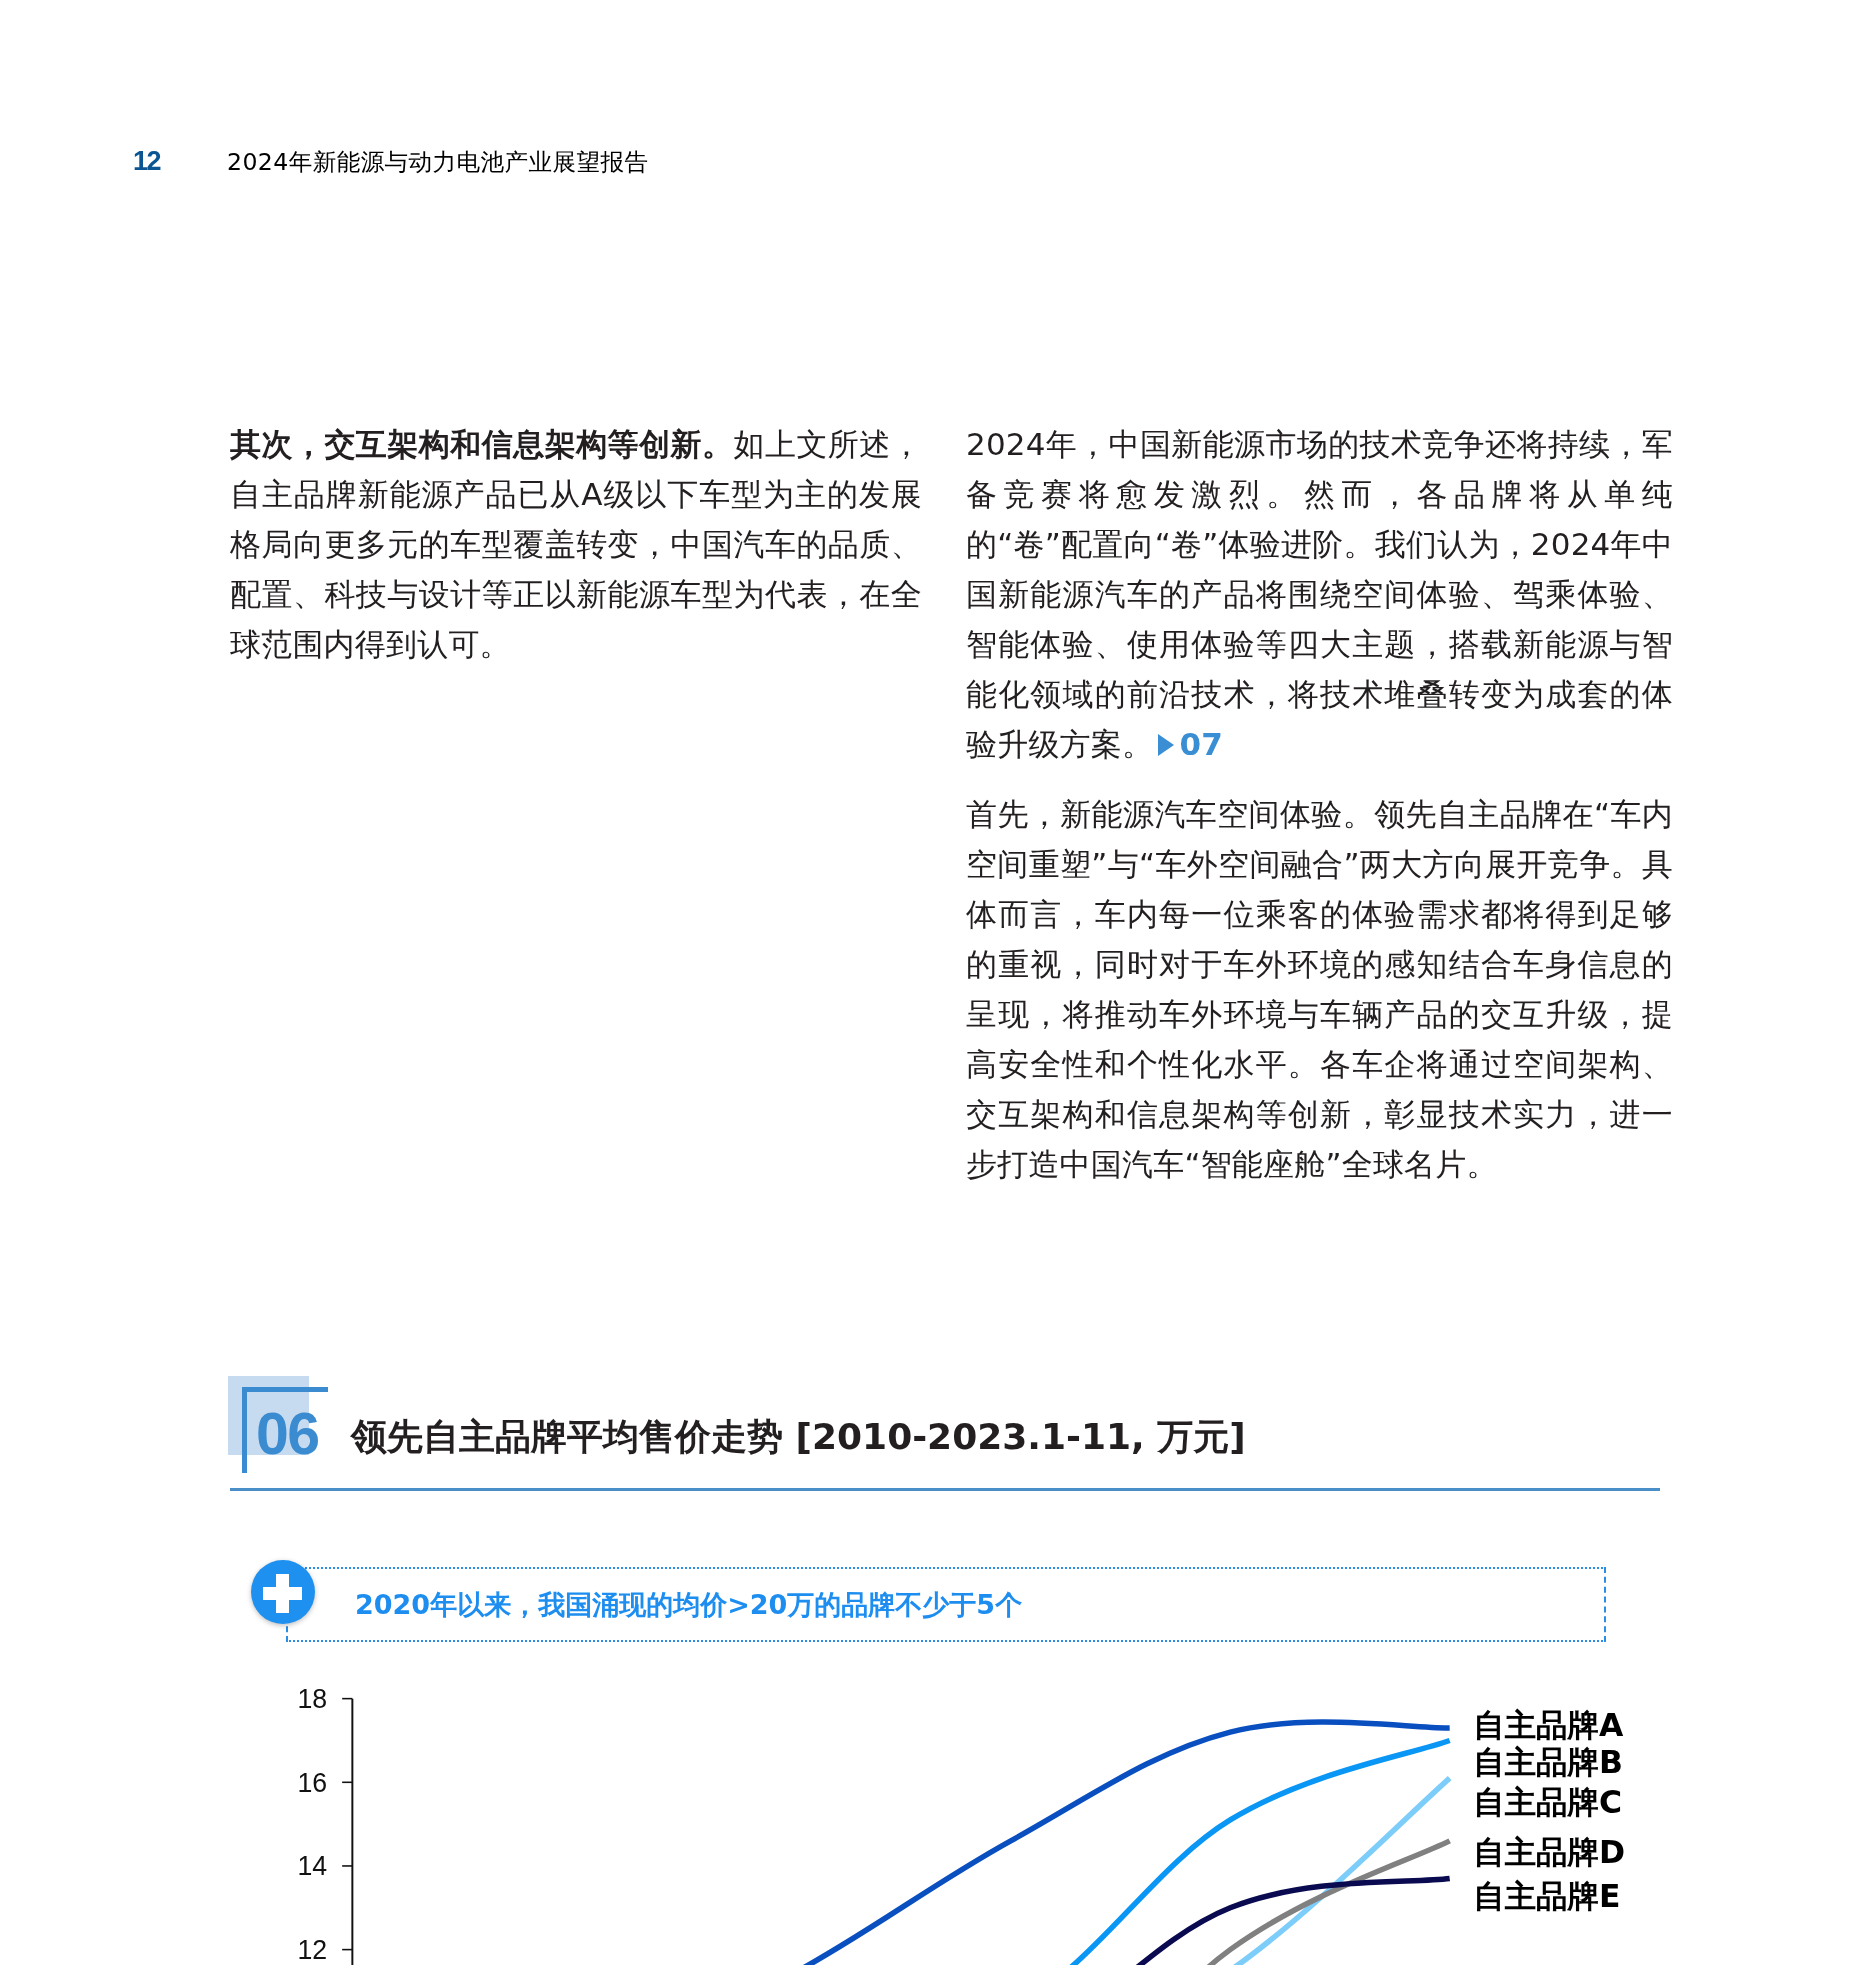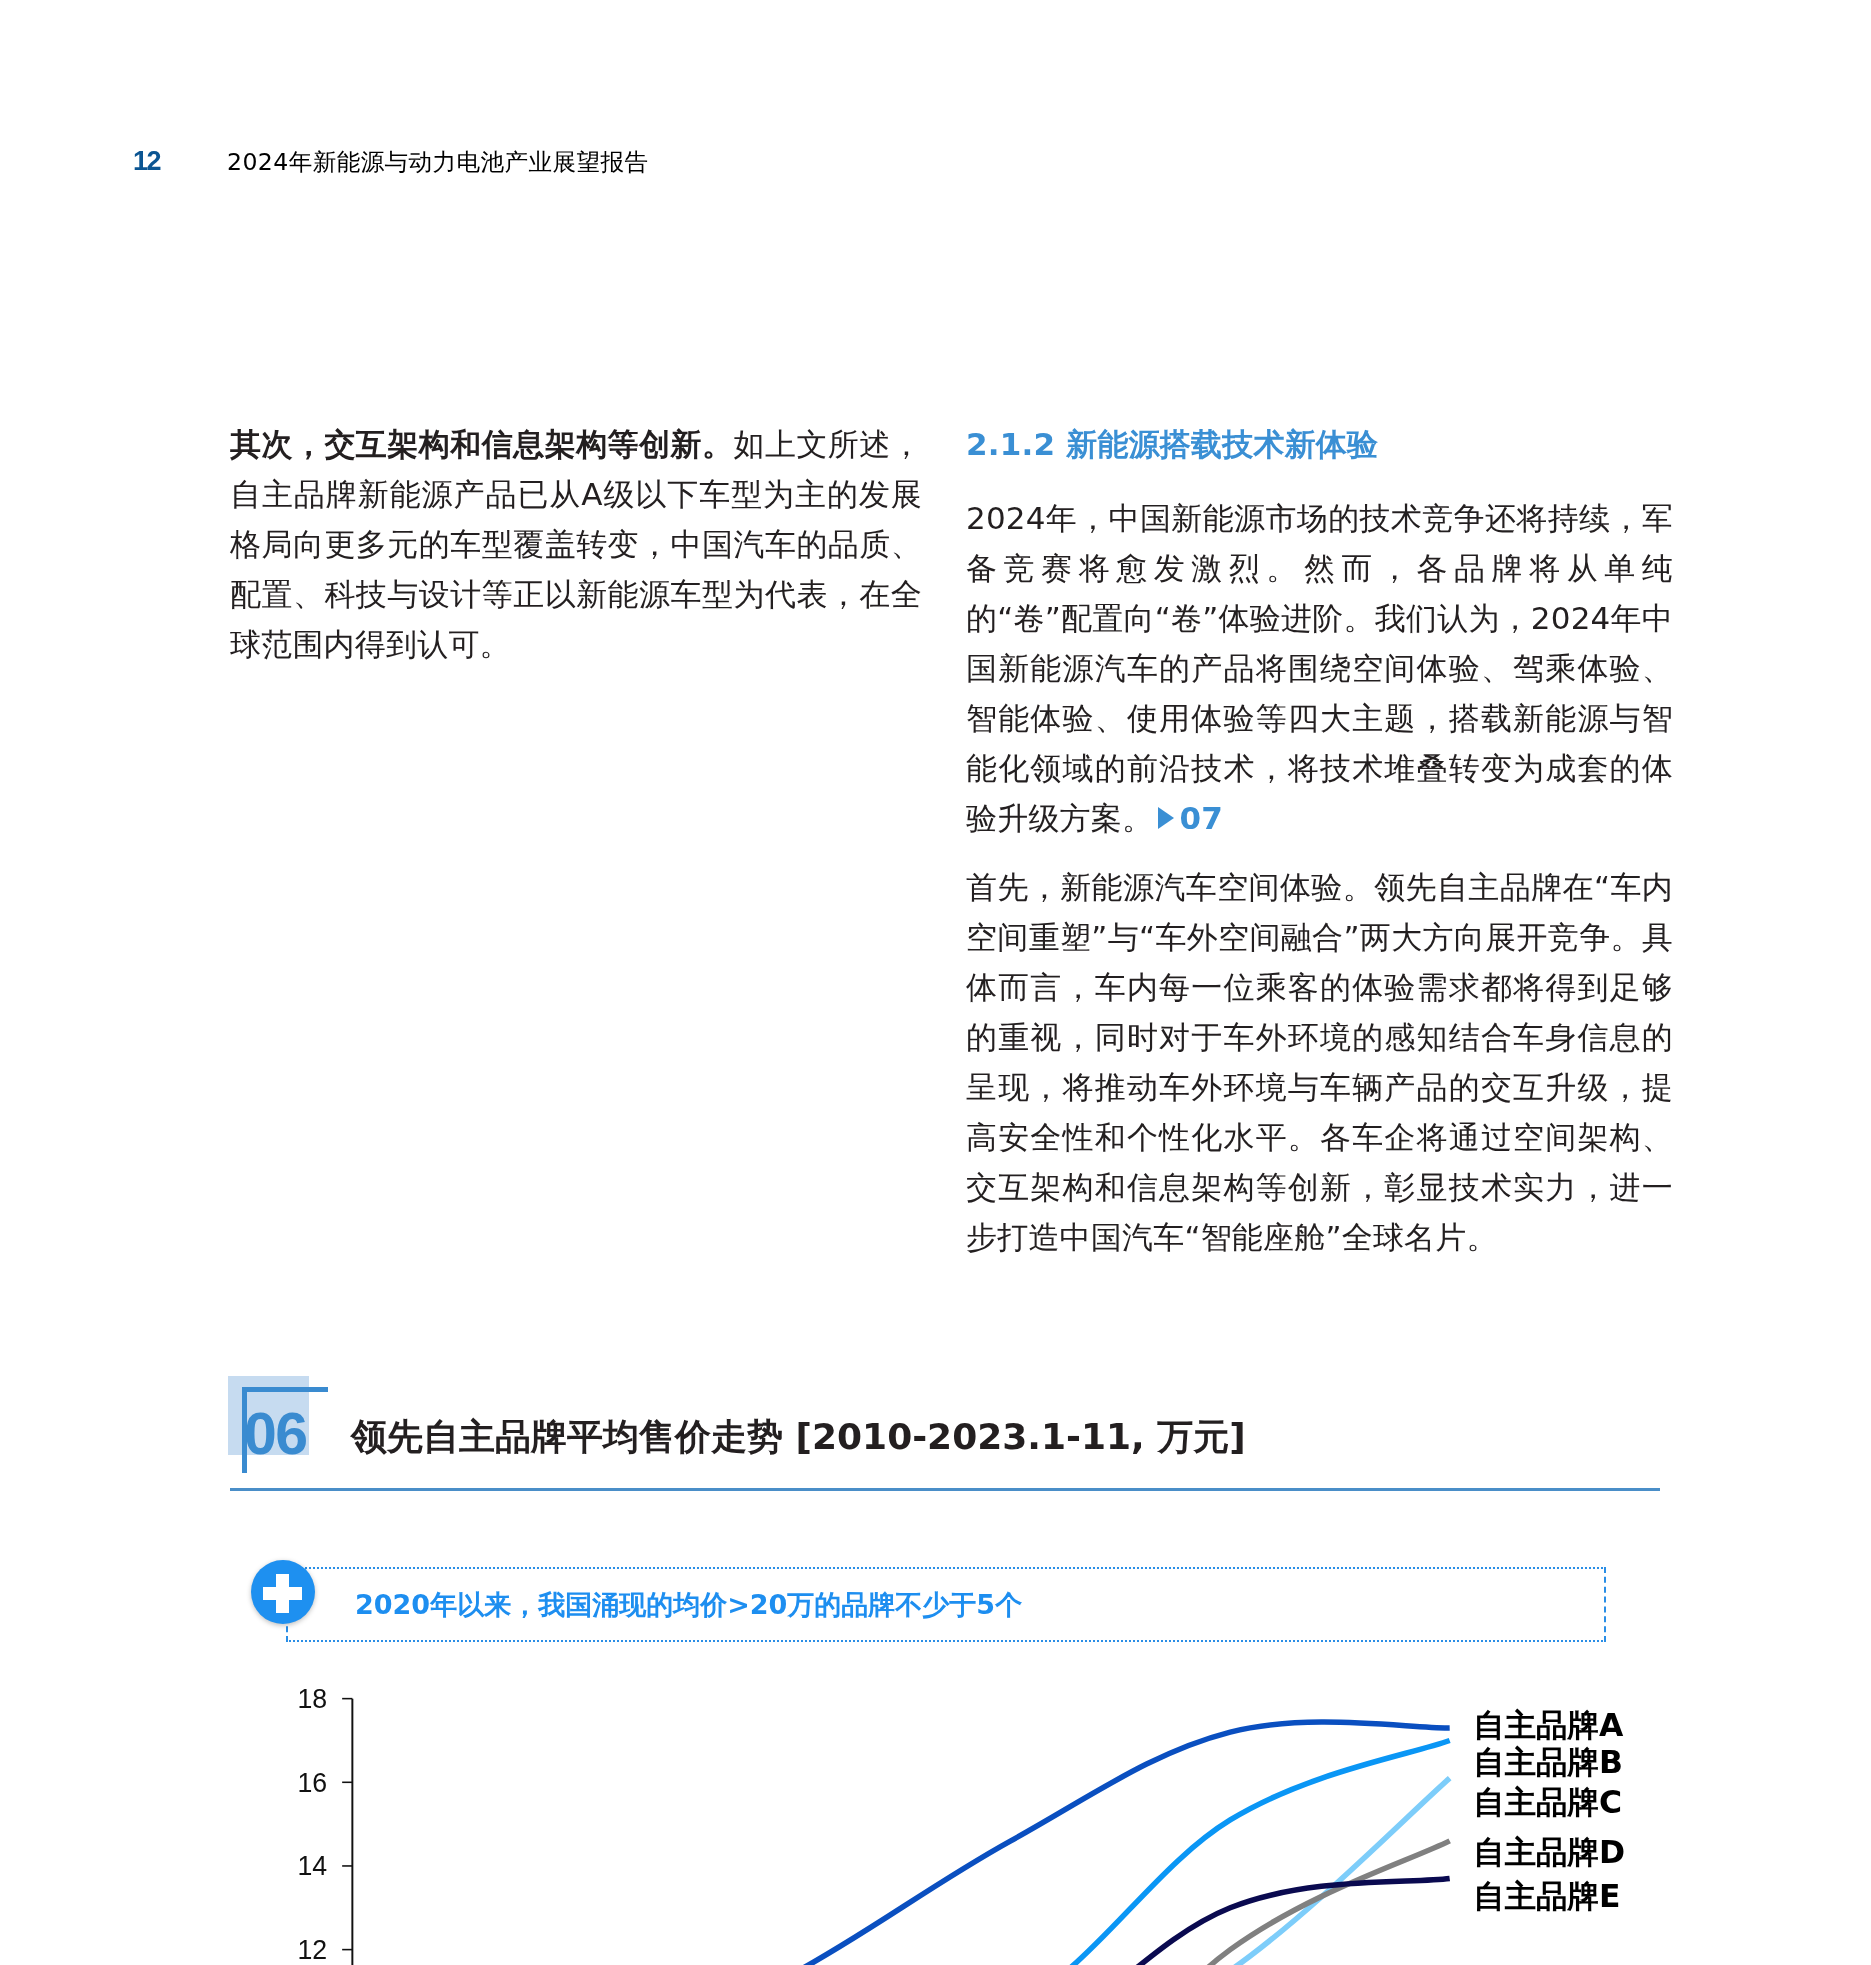--- a/index.html
+++ b/index.html
@@ -20,21 +20,21 @@
   .col-right { left:966px; top:419px; width:707px; }
   .sec-head { color:#3a8fd4; font-weight:700; font-size:31px; line-height:50px; margin:0 0 23.6px 0 !important; }
   .ref { color:#3a8fd4; font-weight:700; white-space:nowrap; }
   .ref .tri { display:inline-block; width:0; height:0; border-top:11px solid transparent; border-bottom:11px solid transparent;
               border-left:16.5px solid #3a8fd4; margin:0 5.5px 0 4.7px; vertical-align:-0.8px; }
 
   
   .fig-bg { left:228px; top:1376px; width:81px; height:79px; background:#c6dbf0; }
   .fig-lh { left:242px; top:1387px; width:86px; height:4.7px; background:#3a8bd0; }
   .fig-lv { left:242px; top:1387px; width:4.7px; height:86px; background:#3a8bd0; }
-  .fig-num { left:244px; top:1405px; font-family:"Liberation Sans", sans-serif; font-weight:700; font-size:59px;
+  .fig-num { left:256px; top:1405px; font-family:"Liberation Sans", sans-serif; font-weight:700; font-size:59px;
              line-height:59px; color:#3a8bd0; letter-spacing:-1.6px; }
   .fig-title { left:351px; top:1417px; font-size:36px; font-weight:700; line-height:39px; color:#231f20; }
   .fig-rule { left:230px; top:1488px; width:1430px; height:2.8px; background:#4a8ec8; }
 
   
   .callout-box { left:286px; top:1567px; width:1320px; height:75px; box-sizing:border-box;
                  border-top:2.8px dotted #2a8ee6; border-bottom:2.8px dotted #2a8ee6;
                  border-left:2px dashed #2a8ee6; border-right:2px dashed #2a8ee6; }
   .callout-icon { left:251px; top:1560px; width:64px; height:64px; border-radius:50%; background:#1e90f0;
                   box-shadow:0 1.6px 5.5px rgba(0,0,0,0.25); }
@@ -53,21 +53,20 @@
 <div class="abs page-num">12</div>
 <div class="abs running-title">2024年新能源与动力电池产业展望报告</div>
 
 <div class="abs col col-left">
   <p>
     <b>其次，交互架构和信息架构等创新。</b><span>如上文所述，自主品牌新能源产品已从A级以下车型为主的发展格局向更多元的车型覆盖转变，中国汽车的品质、配置、科技与设计等正以新能源车型为代表，在全球范围内得到认可。</span>
   </p>
 </div>
 
 <div class="abs col col-right">
-  <p class="sec-head">2.1.2 新能源搭载技术新体验</p>
   <p>
     <span>2024年，中国新能源市场的技术竞争还将持续，军备竞赛将愈发激烈。然而，各品牌将从单纯的“卷”配置向“卷”体验进阶。我们认为，2024年中国新能源汽车的产品将围绕空间体验、驾乘体验、智能体验、使用体验等四大主题，搭载新能源与智能化领域的前沿技术，将技术堆叠转变为成套的体验升级方案。</span><span class="ref"><span class="tri"></span><span>07</span></span>
   </p>
   <p>
     <span>首先，新能源汽车空间体验。领先自主品牌在“车内空间重塑”与“车外空间融合”两大方向展开竞争。具体而言，车内每一位乘客的体验需求都将得到足够的重视，同时对于车外环境的感知结合车身信息的呈现，将推动车外环境与车辆产品的交互升级，提高安全性和个性化水平。各车企将通过空间架构、交互架构和信息架构等创新，彰显技术实力，进一步打造中国汽车“智能座舱”全球名片。</span>
   </p>
 </div>
 
 <div class="abs fig-bg"></div>
 <div class="abs fig-lh"></div>

